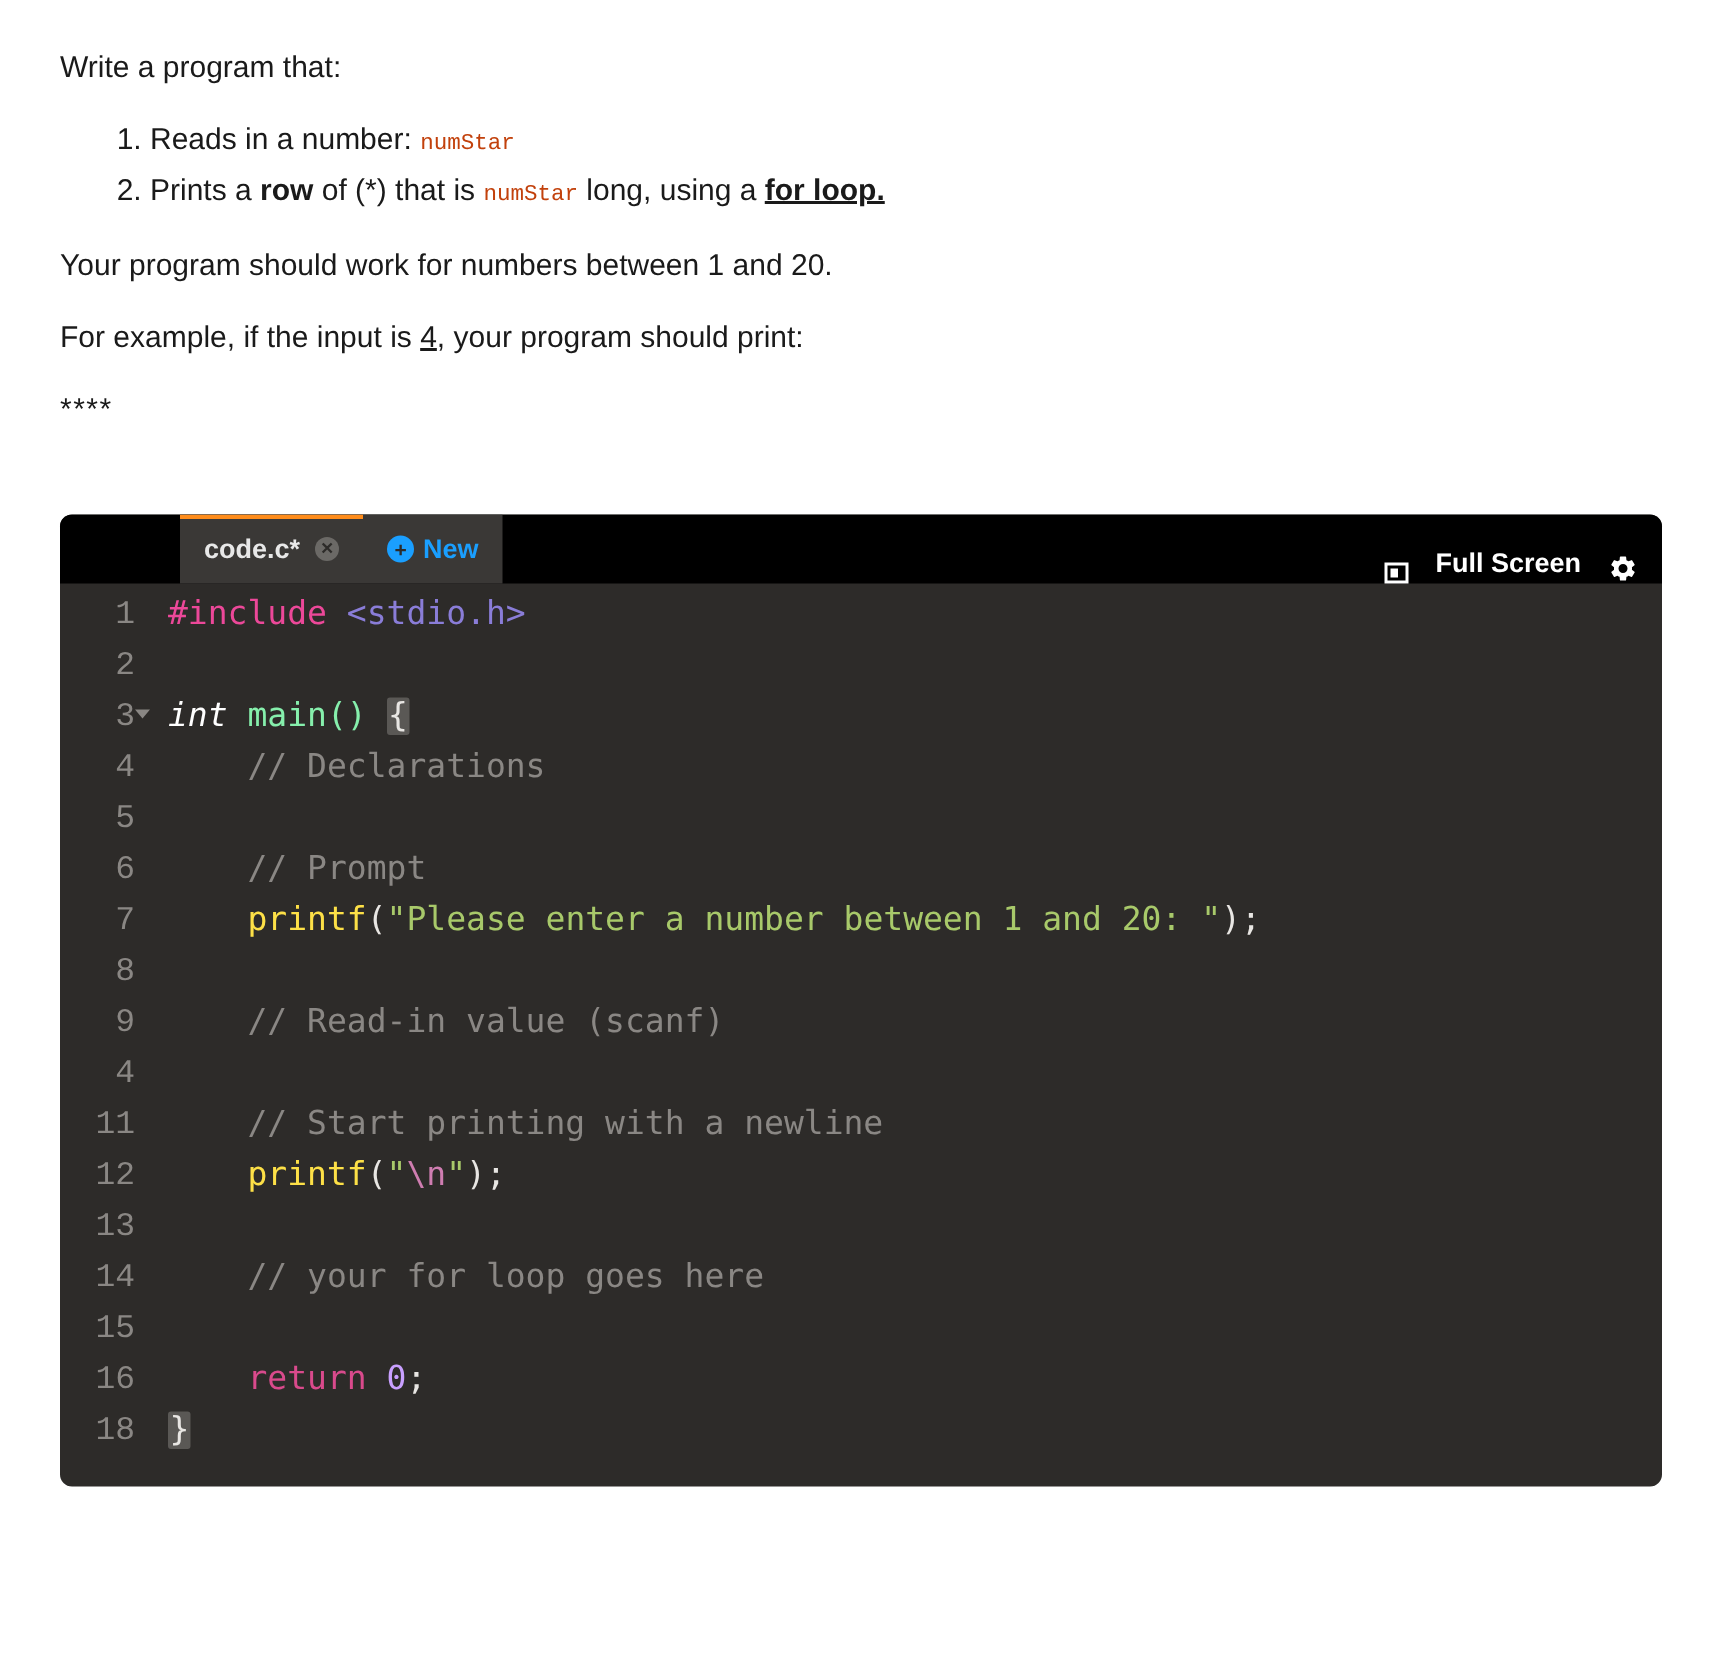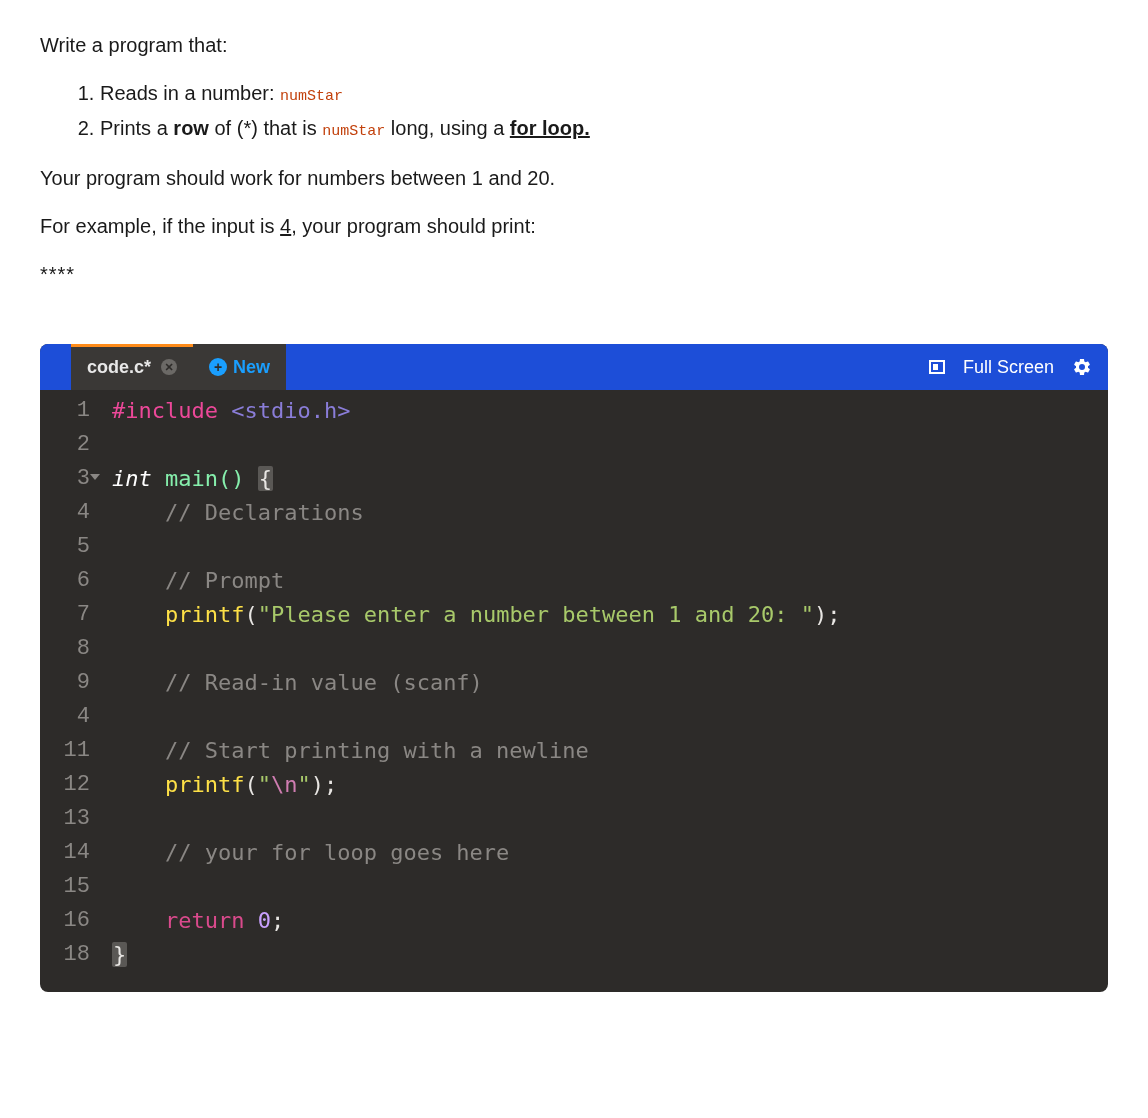--- a/index.html
+++ b/index.html
@@ -28,23 +28,23 @@
   .editor-wrap {
     margin-top: 55px;
     background: #2d2b29;
     border-radius: 8px;
     overflow: hidden;
     width: 100%;
   }
   .tabbar {
     display: flex;
     align-items: stretch;
-    background: #1d4ed8;
+    background: #000000;
     height: 46px;
-    padding-left: 31px;
+    padding-left: 80px;
     position: relative;
   }
   .tab {
     display: flex;
     align-items: center;
     padding: 0 16px;
     color: #e8e8e8;
     font-size: 18px;
     gap: 10px;
     position: relative;
@@ -80,25 +80,25 @@
     background: #1a9fff;
     color: #2d2b29;
     display: inline-flex;
     align-items: center; justify-content: center;
     font-size: 14px;
     font-weight: 900;
   }
   .tabbar-right {
     margin-left: auto;
     display: flex;
-    align-items: center;
+    align-items: flex-end;
     gap: 18px;
     padding-right: 16px;
     color: #fff;
-    font-weight: 400;
+    font-weight: 700;
     font-size: 18px;
   }
   .fs-icon {
     width: 16px; height: 14px;
     border: 2px solid #fff;
     display: inline-block;
     position: relative;
   }
   .fs-icon::after {
     content: "";

